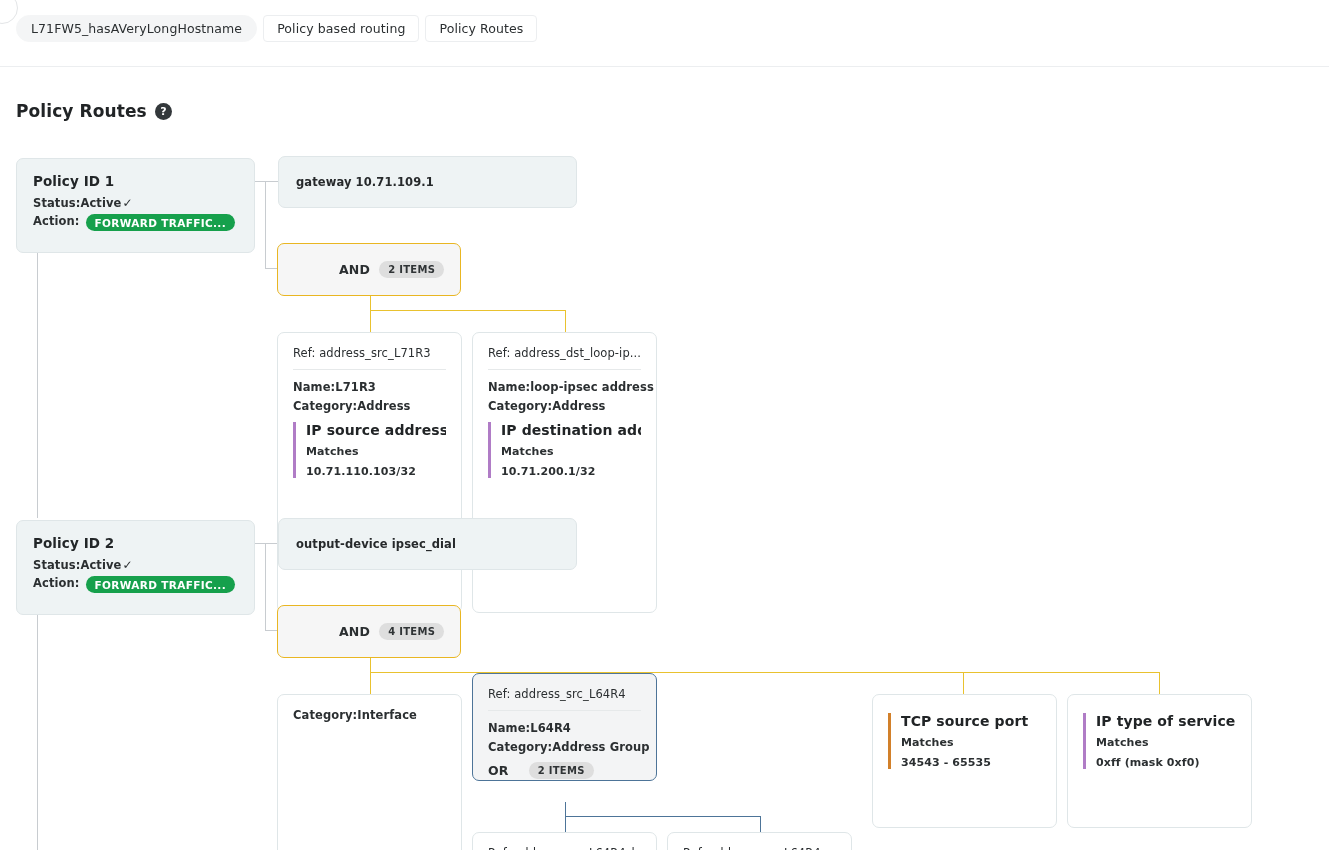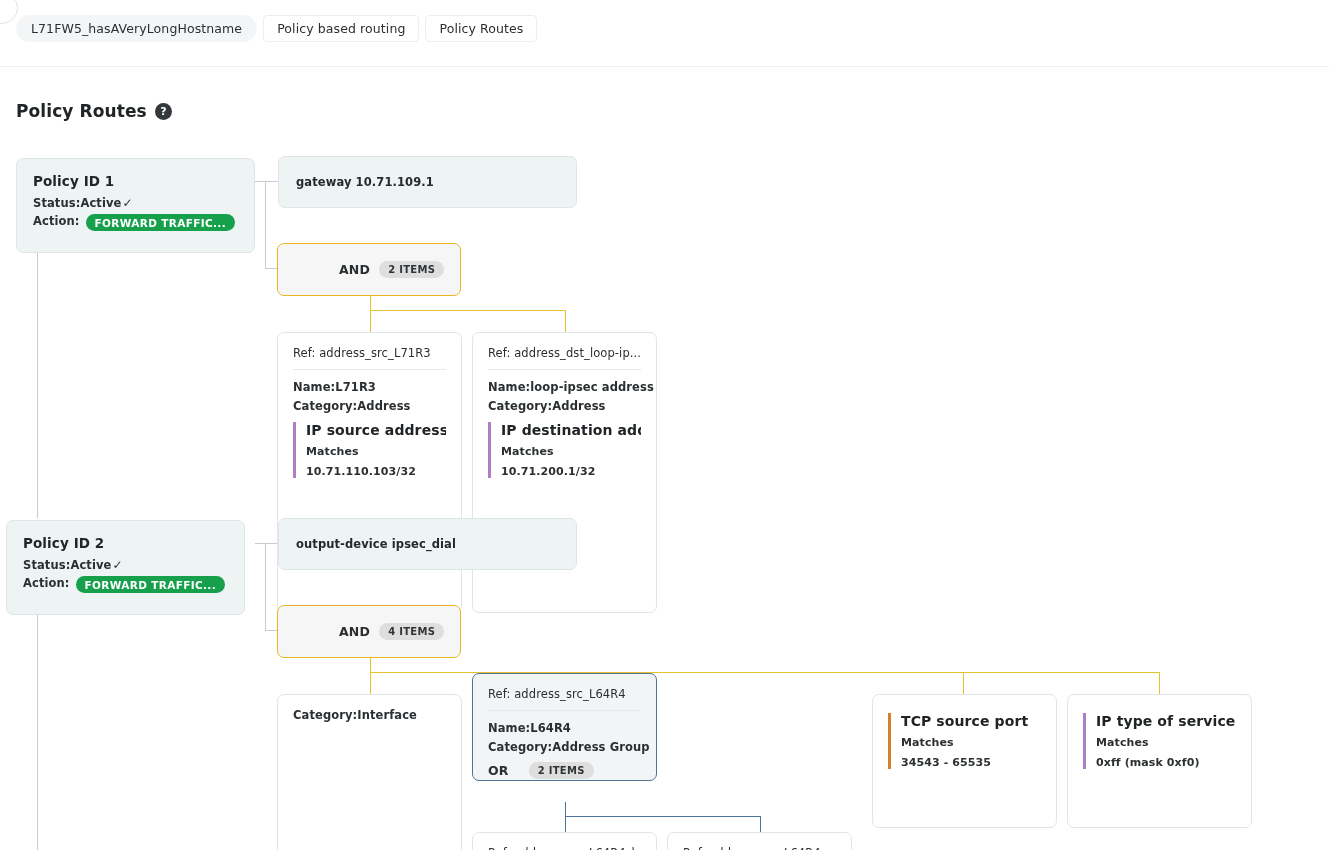--- a/index.html
+++ b/index.html
@@ -205,21 +205,21 @@
       <div class="kv">
         <span>Category:</span><span>Address</span>
       </div>
       <div class="cond purple">
         <div class="cond-title">IP destination addr...</div>
         <div class="cond-op">Matches</div>
         <div class="cond-val">10.71.200.1/32</div>
       </div>
     </div>
 
-    <div class="node policy-card" style="left:6px; top:386px; width:239px; height:95px;">
+    <div class="node policy-card" style="left:16px; top:386px; width:239px; height:95px;">
       <div class="policy-id">Policy ID 2</div>
       <div class="policy-row">
         <span>Status:</span>
         <span>Active</span>
         <span class="check">✓</span>
       </div>
       <div class="policy-row">
         <span>Action:</span>
         <span class="badge-green">FORWARD TRAFFIC...</span>
       </div>

